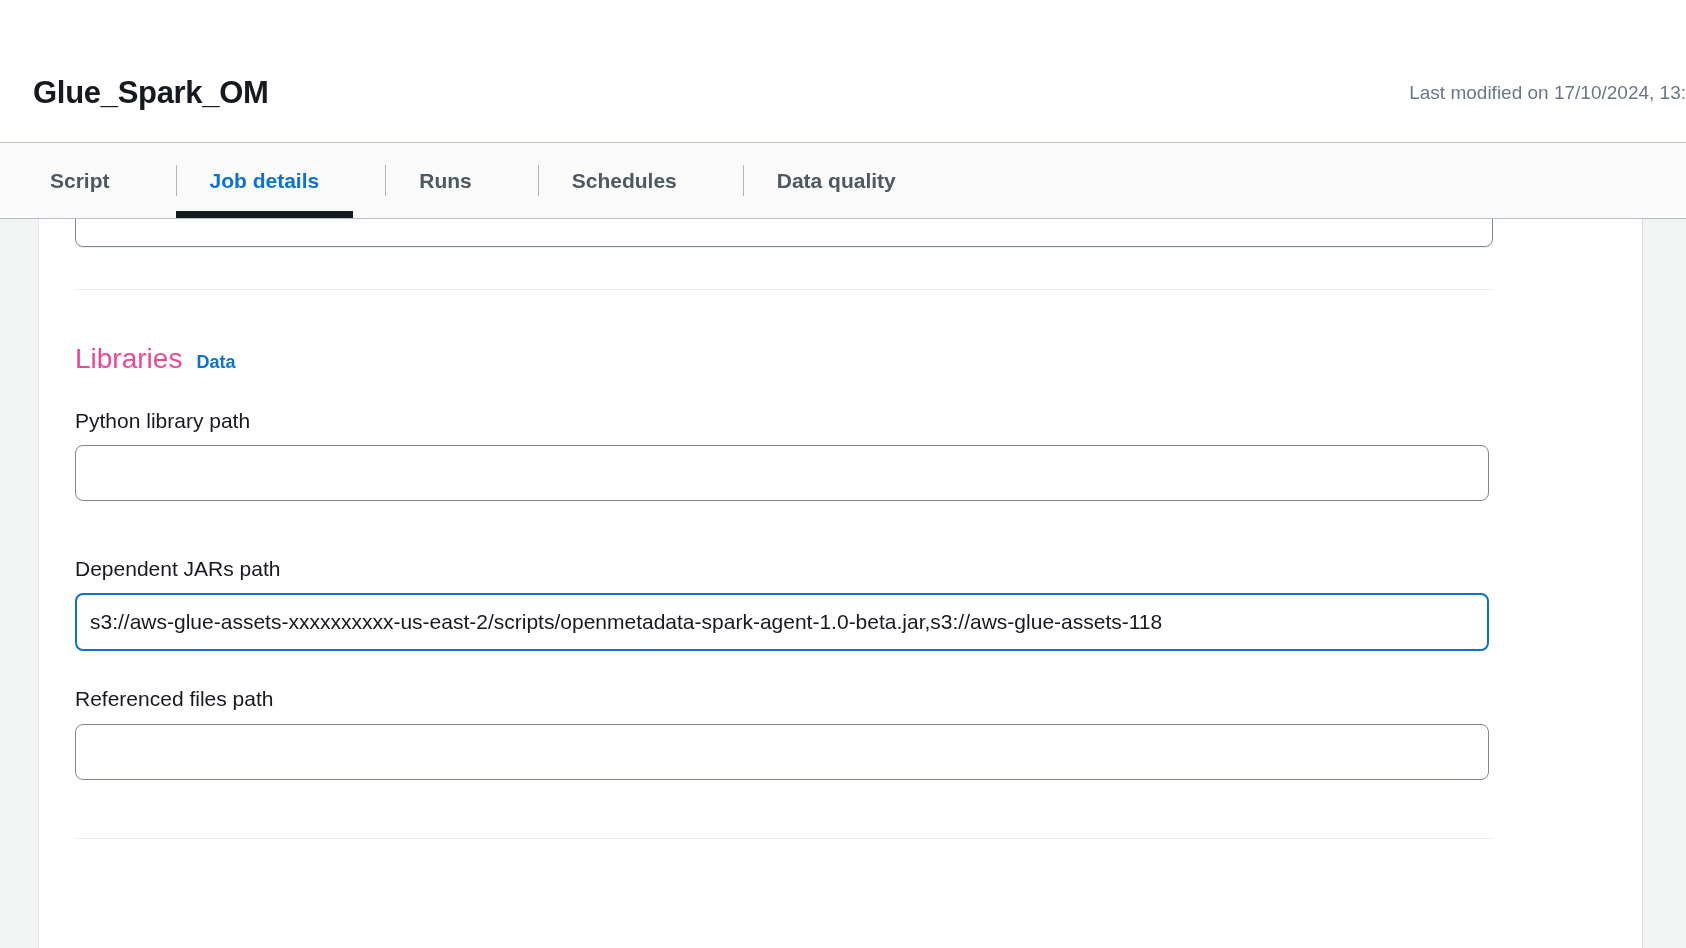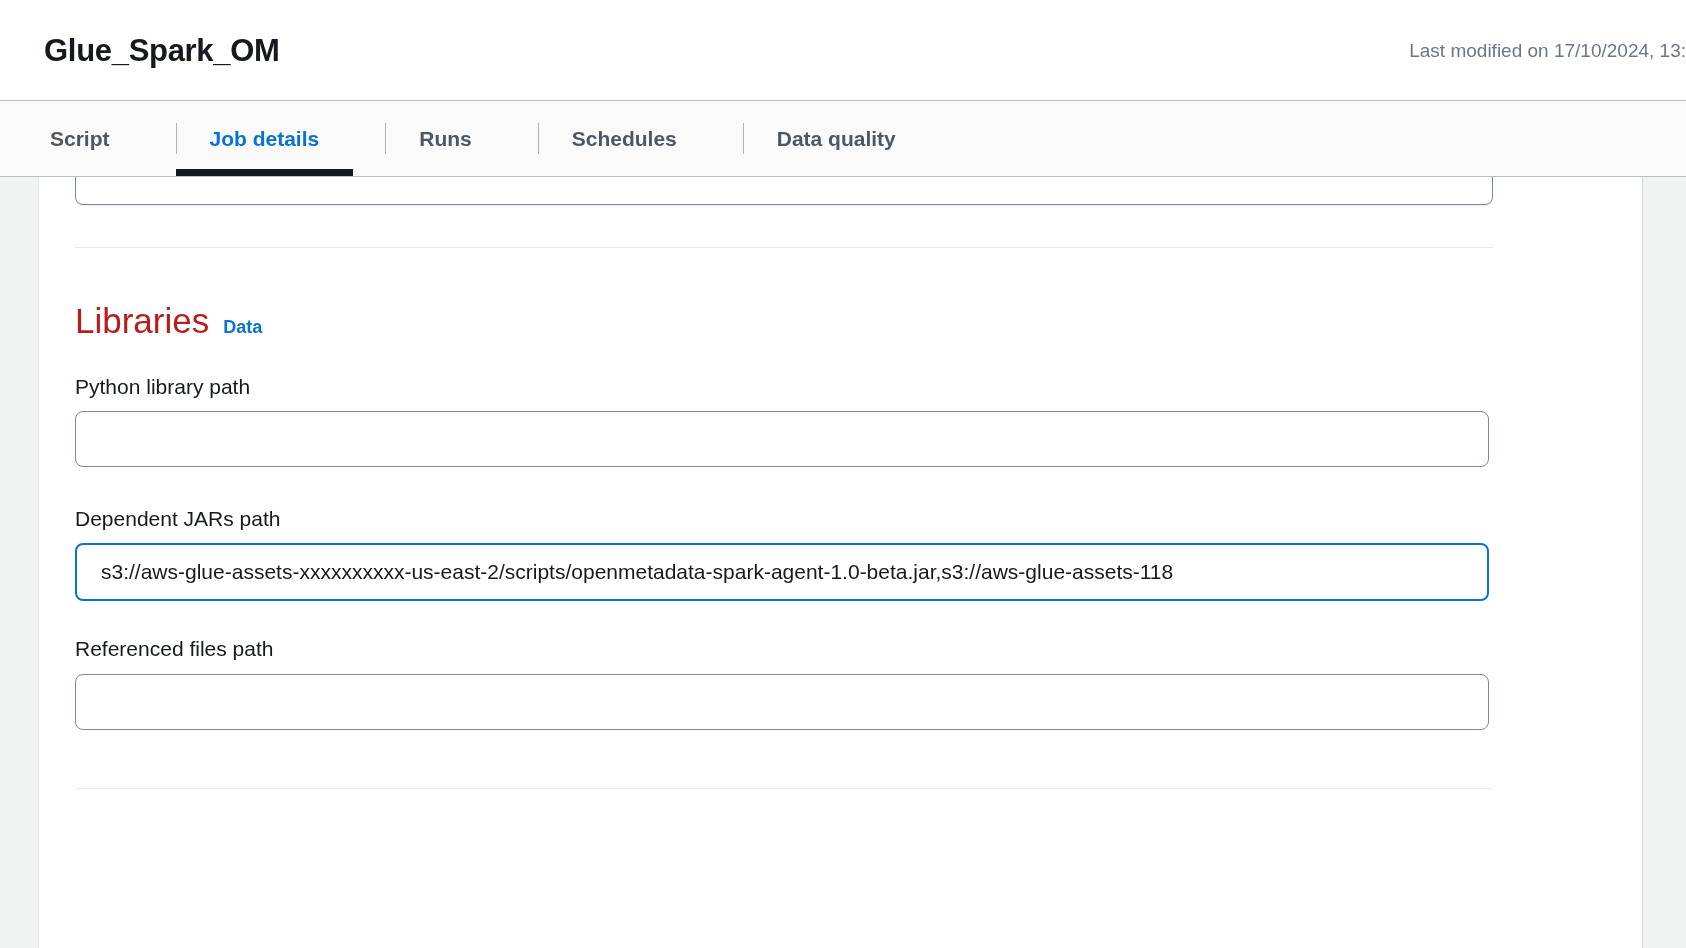--- a/index.html
+++ b/index.html
@@ -29,21 +29,22 @@
 
   
   .app-header {
     position: relative;
     height: 101px;
     background: #ffffff;
     border-bottom: 1px solid #b6bec9;
     display: flex;
     align-items: center;
     justify-content: space-between;
-    padding: 0 0 0 44px;
+    padding: 0 0 0 33px;
+    margin-top: 42px;
   }
 
   .job-title {
     font-size: 31px;
     font-weight: bold;
     letter-spacing: -0.3px;
     color: #16191f;
     white-space: nowrap;
     line-height: 1;
   }
@@ -160,23 +161,23 @@
   }
 
   .section-header {
     display: flex;
     align-items: baseline;
     gap: 14px;
     margin-top: 54px;
   }
 
   .section-title {
-    font-size: 35px;
+    font-size: 28px;
     font-weight: 400;
-    color: #b91c1c;
+    color: #ec4899;
     line-height: 1.1;
   }
 
   .info-link {
     font-size: 18px;
     font-weight: bold;
     color: #0972d3;
     cursor: pointer;
     text-decoration: none;
   }
@@ -207,24 +208,24 @@
     padding: 0 14px;
     outline: none;
   }
 
   .text-input::placeholder { color: #9aa4b2; }
 
   
   .text-input.focused {
     border: 2px solid #0972d3;
     height: 58px;
-    padding: 0 24px;
-  }
-
-  .field.jars { margin-top: 38px; }
+    padding: 0 13px;
+  }
+
+  .field.jars { margin-top: 54px; }
   .field.referenced { margin-top: 34px; }
 
   .bottom-divider {
     height: 1px;
     background: #e9ebed;
     margin-top: 58px;
   }
 </style>
 </head>
 <body>

